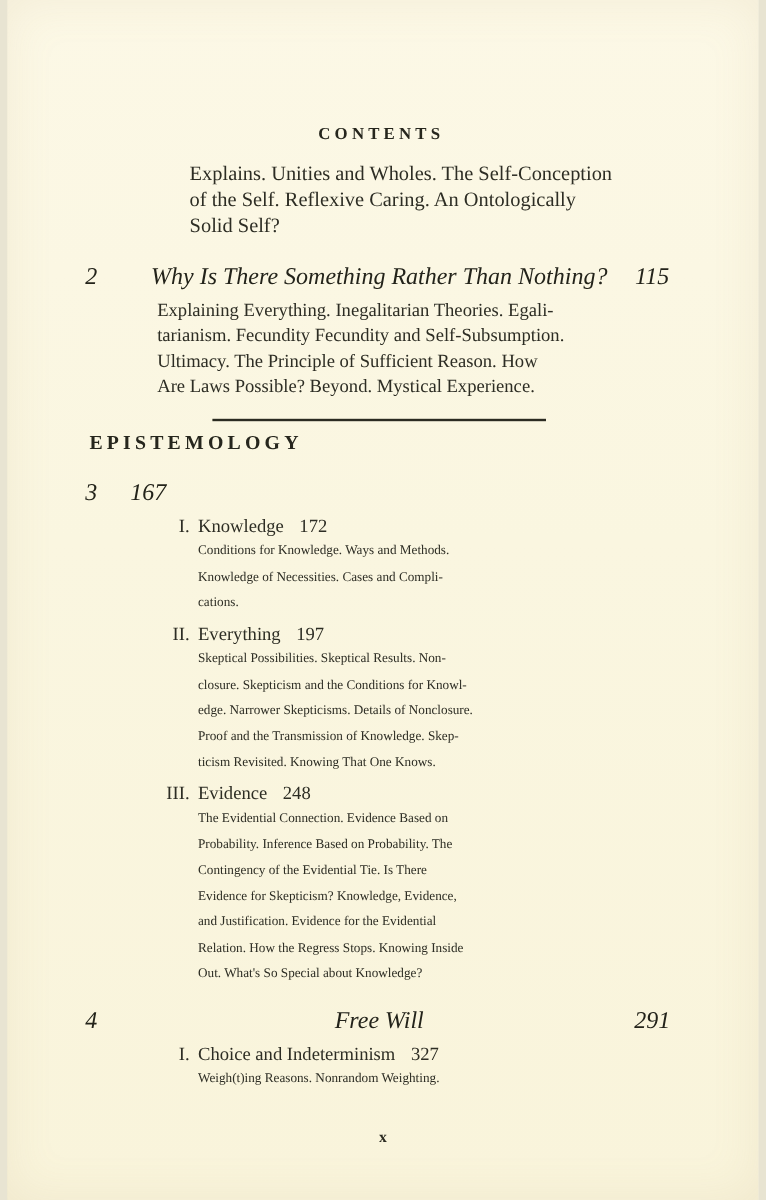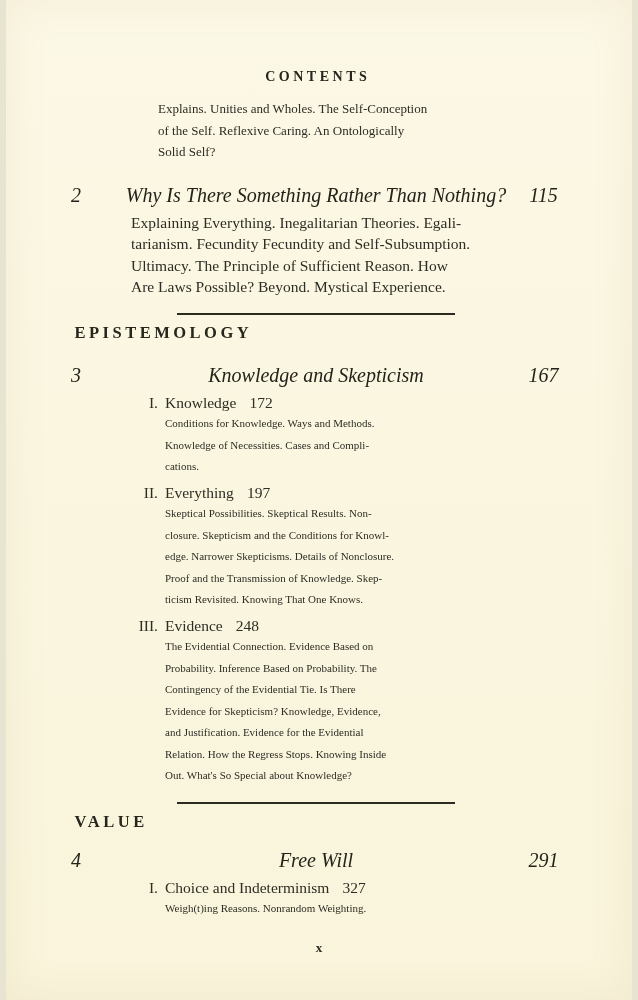--- a/index.html
+++ b/index.html
@@ -1,40 +1,40 @@
 <!DOCTYPE html>
 <html><head>
 <meta charset="utf-8">
 <style>
   html,body { margin:0; padding:0; background:#e8e4d2; }
   .page {
     position:relative;
     width:626px; height:1000px;
     margin:0 auto;
     box-sizing:border-box;
-    padding:68px 71px 0 65px;
+    padding:104px 71px 0 65px;
     background:linear-gradient(180deg,#fcf8e6 0%,#faf6e0 45%,#f9f4db 100%);
     box-shadow:inset 0 0 40px rgba(180,160,110,0.12);
     color:#2d2d24;
     font-family:"Liberation Serif","DejaVu Serif",serif;
     overflow:hidden;
   }
   .contents-title {
     text-align:center;
     font-weight:bold;
     font-size:14px;
     line-height:17px;
     letter-spacing:3.5px;
     text-indent:3.5px;
     color:#26261d;
   }
   .continuation {
     margin:13px 0 0 87px;
     width:372px;
-    font-size:13px;
+    font-size:17px;
     line-height:21.5px;
     white-space:pre-line;
   }
   .chapter-row {
     display:flex;
     align-items:baseline;
     margin-top:20px;
     font-style:italic;
     font-size:20px;
     line-height:25px;
@@ -113,21 +113,20 @@
 Ultimacy. The Principle of Sufficient Reason. How
 Are Laws Possible? Beyond. Mystical Experience.</div>
 
   <div class="part">
     <hr class="part-rule">
     <div class="part-title">EPISTEMOLOGY</div>
   </div>
 
   <div class="chapter-row">
     <span class="chapter-number">3</span>
-    <span class="chapter-title">Knowledge and Skepticism</span>
     <span class="chapter-page">167</span>
   </div>
 
   <div class="section">
     <div class="section-head">
       <span class="section-numeral">I.</span>
       <span class="section-label">Knowledge</span>
       <span class="section-page">172</span>
     </div>
     <div class="section-summary">Conditions for Knowledge. Ways and Methods.
@@ -156,24 +155,20 @@
     </div>
     <div class="section-summary">The Evidential Connection. Evidence Based on
 Probability. Inference Based on Probability. The
 Contingency of the Evidential Tie. Is There
 Evidence for Skepticism? Knowledge, Evidence,
 and Justification. Evidence for the Evidential
 Relation. How the Regress Stops. Knowing Inside
 Out. What's So Special about Knowledge?</div>
   </div>
 
-  <div class="part">
-    <hr class="part-rule">
-    <div class="part-title">VALUE</div>
-  </div>
 
   <div class="chapter-row" style="margin-top:16px;">
     <span class="chapter-number">4</span>
     <span class="chapter-title">Free Will</span>
     <span class="chapter-page">291</span>
   </div>
 
   <div class="section">
     <div class="section-head">
       <span class="section-numeral">I.</span>

